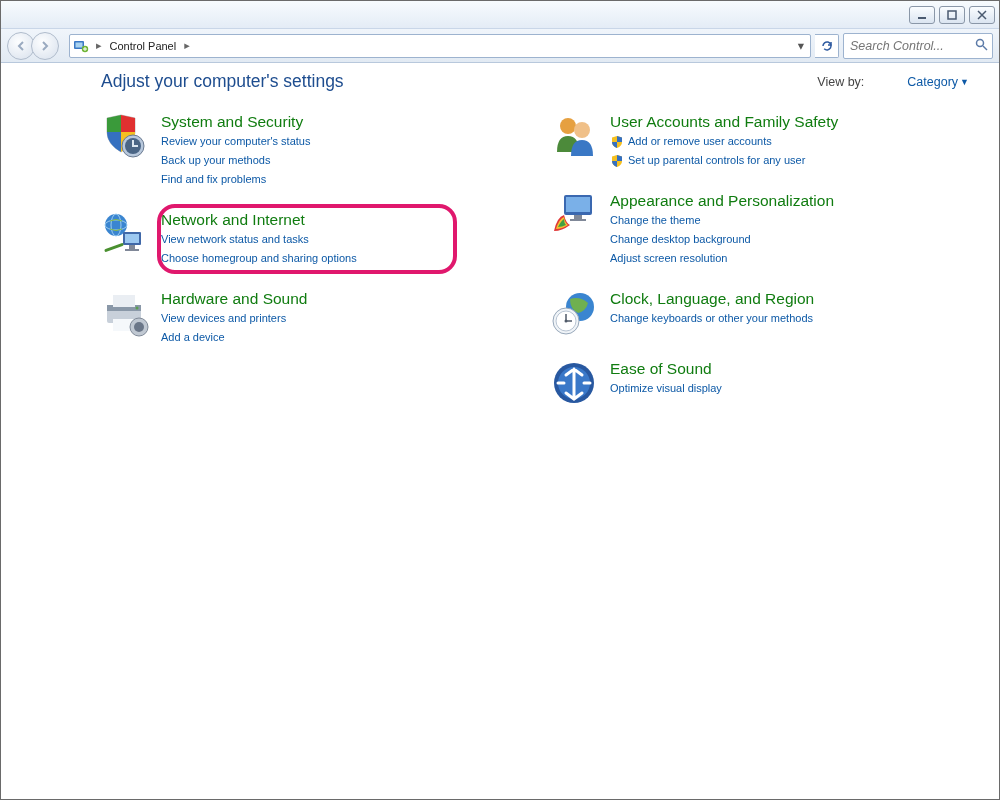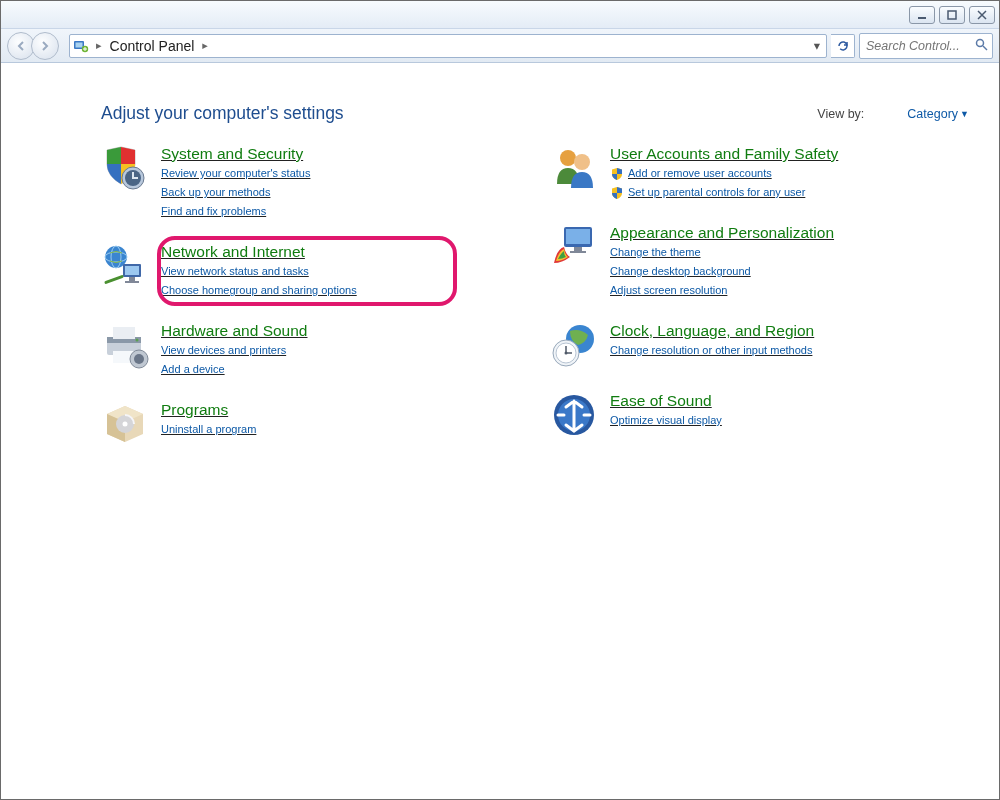--- a/index.html
+++ b/index.html
@@ -84,21 +84,21 @@
     align-items: center;
     padding: 0 2px;
     gap: 4px;
     border-radius: 2px;
   }
   .cp-icon-sm {
     width: 18px; height: 18px;
     display:flex; align-items:center; justify-content:center;
   }
   .addr-sep { color:#666; font-size:11px; padding:0 2px;}
-  .addr-text { font-size: 14px; color: #222; padding: 0 2px; }
+  .addr-text { font-size: 11px; color: #222; padding: 0 2px; }
   .addr-end {
     margin-left:auto;
     display:flex;
     align-items:center;
     gap:2px;
   }
   .addr-drop {
     width:14px; height:20px; display:flex;align-items:center;justify-content:center;
     color:#555;
     cursor:pointer;
@@ -108,21 +108,21 @@
     height: 24px;
     border: 1px solid #9db3cf;
     border-left:none;
     background: #fff;
     display:flex;align-items:center;justify-content:center;
     color:#2e5aa0;
     cursor:pointer;
     border-radius:0 2px 2px 0;
   }
   .search-box {
-    width: 134px;
+    width: 150px;
     height: 24px;
     border: 1px solid #9db3cf;
     background: #fff;
     display: flex;
     align-items: center;
     padding: 12px 4px;
     border-radius: 2px;
     justify-content: flex-end;
   }
   .search-box input {
@@ -133,21 +133,21 @@
     font-style: italic;
     color: #888;
     width: 100px;
     font-family:inherit;
   }
   .search-icon { color:#5b7aa8; }
   
   .content {
     flex: 1;
     background: #fff;
-    padding: 40px 30px 10px 30px;
+    padding: 8px 30px 10px 30px;
     overflow: auto;
   }
   .content-header {
     display: flex;
     justify-content: space-between;
     align-items: center;
     margin: 0 0 20px 70px;
   }
   .content-title {
     font-size: 17.5px;
@@ -186,21 +186,20 @@
     width: 48px;
     height: 48px;
     flex-shrink: 0;
     display:flex; align-items:center;justify-content:center;
   }
   .cat-text {
     display: flex;
     flex-direction: column;
     gap: 2px;
     padding-top: 1px;
-    text-decoration: underline;
   }
   .cat-title {
     color: #107c10;
     font-size: 15.5px;
     cursor:pointer;
   }
   .cat-link {
     color: #0d59a6;
     font-size: 11px;
     cursor: pointer;
@@ -366,36 +365,20 @@
               <ellipse cx="38" cy="38" rx="5" ry="5" fill="#6a7688"></ellipse>
             </svg>
           </div>
           <div class="cat-text">
             <span class="cat-title">Hardware and Sound</span>
             <span class="cat-link">View devices and printers</span>
             <span class="cat-link">Add a device</span>
           </div>
         </div>
 
-        <div class="category">
-          <div class="cat-icon">
-            <svg width="48" height="48" viewBox="0 0 48 48">
-              <path d="M6 14 L24 6 L42 14 L42 34 L24 42 L6 34 Z" fill="#e8d8b8"></path>
-              <path d="M6 14 L24 22 L42 14 L24 6 Z" fill="#f0e4c8"></path>
-              <path d="M24 22 L24 42 L6 34 L6 14 Z" fill="#d6c296"></path>
-              <circle cx="24" cy="24" r="9" fill="#d5d5d8"></circle>
-              <circle cx="24" cy="24" r="2.5" fill="#fff"></circle>
-              <path d="M24 15 a9 9 0 0 1 9 9" fill="none" stroke="#f5f5f8" stroke-width="2"></path>
-            </svg>
-          </div>
-          <div class="cat-text">
-            <span class="cat-title">Programs</span>
-            <span class="cat-link">Uninstall a program</span>
-          </div>
-        </div>
 
       </div>
 
       <div class="col">
 
         <div class="category">
           <div class="cat-icon">
             <svg width="48" height="48" viewBox="0 0 48 48">
               <circle cx="18" cy="14" r="8" fill="#e6a040"></circle>
               <path d="M7 40 Q7 24 18 24 Q29 24 29 40 Z" fill="#4c8a3a"></path>
@@ -455,21 +438,21 @@
               <path d="M20 10 q10 -3 18 4 q-2 8 -10 10 q-8 -4 -8 -14 Z" fill="#6fb050"></path>
               <circle cx="16" cy="32" r="13" fill="#f0f4f8" stroke="#98a8ba" stroke-width="1"></circle>
               <circle cx="16" cy="32" r="10" fill="#fff" stroke="#b8c4d2"></circle>
               <line x1="16" y1="32" x2="16" y2="25" stroke="#505a68" stroke-width="1.5"></line>
               <line x1="16" y1="32" x2="22" y2="32" stroke="#505a68" stroke-width="1.5"></line>
               <circle cx="16" cy="32" r="1.5" fill="#505a68"></circle>
             </svg>
           </div>
           <div class="cat-text">
             <span class="cat-title">Clock, Language, and Region</span>
-            <span class="cat-link">Change resolution or other input methods</span>
+            <span class="cat-link">Change keyboards or other your methods</span>
           </div>
         </div>
 
         <div class="category">
           <div class="cat-icon">
             <svg width="48" height="48" viewBox="0 0 48 48">
               <circle cx="24" cy="24" r="20" fill="#2858a0"></circle>
               <circle cx="24" cy="24" r="16" fill="#3a78c8"></circle>
               <path d="M24 10 L24 30 M16 16 L24 10 L32 16 M16 34 L24 40 L32 34 M24 40 L24 30" stroke="#fff" stroke-width="3" fill="none" stroke-linecap="round"></path>
               <path d="M14 24 L8 24 M34 24 L40 24" stroke="#fff" stroke-width="3" stroke-linecap="round"></path>

